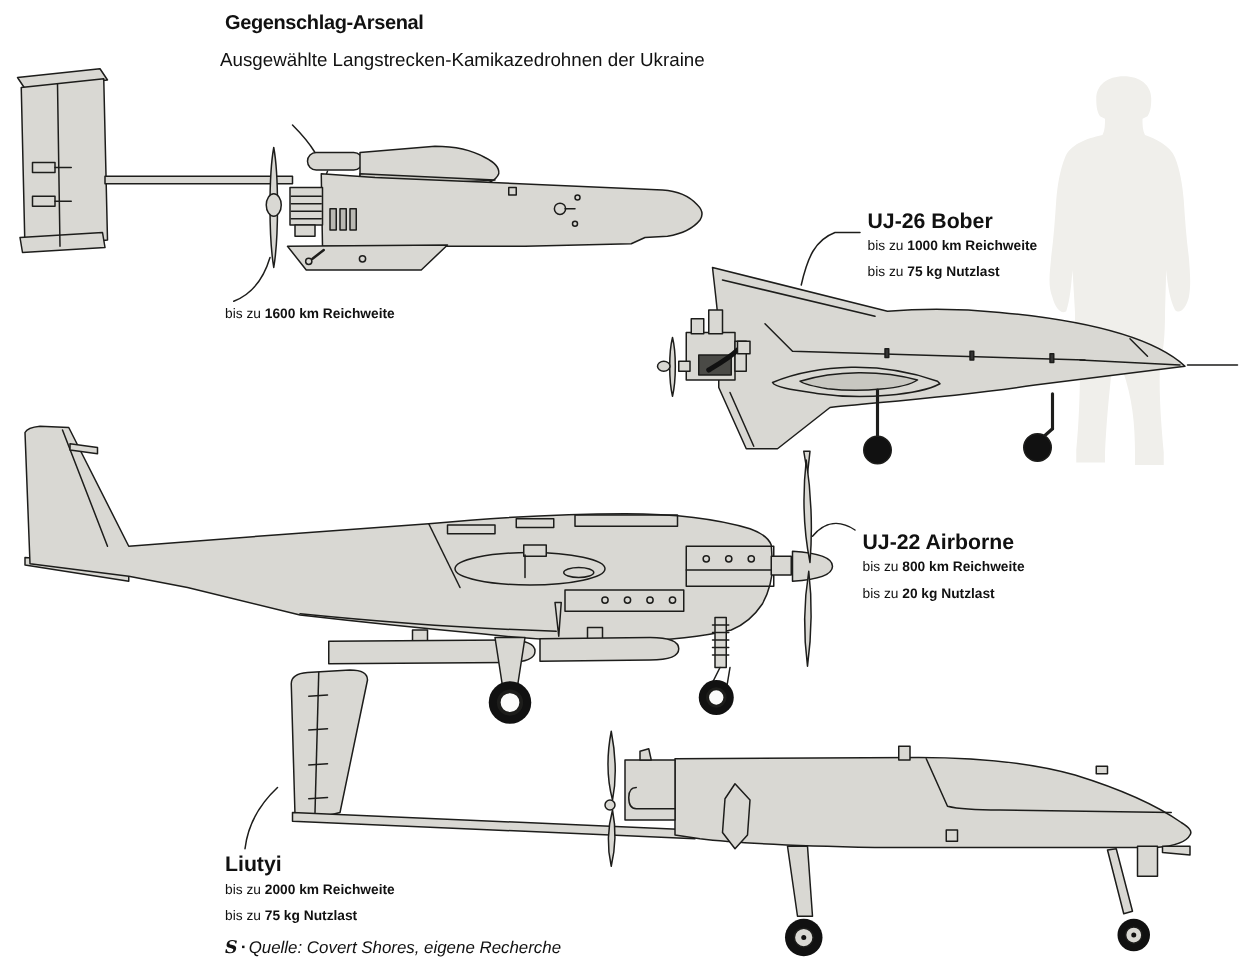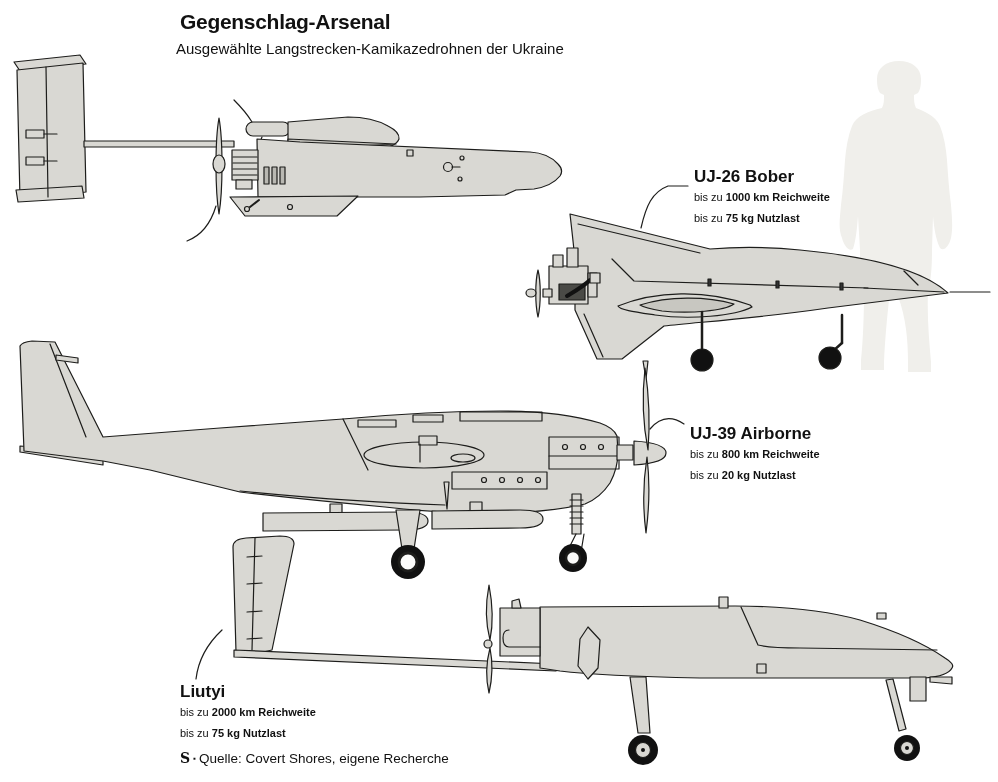--- a/index.html
+++ b/index.html
@@ -1,26 +1,26 @@
 <!DOCTYPE html>
 <html><head>
 <meta charset="utf-8">
 <style>
   html,body{margin:0;padding:0;background:#ffffff;}
   body{width:998px;height:782px;position:relative;overflow:hidden;
        font-family:"Liberation Sans", sans-serif;color:#111;}
   #stage{position:absolute;inset:0;}
   #art{position:absolute;left:0;top:0;}
   .txt{position:absolute;white-space:nowrap;}
-  .title{font-size:21px;font-weight:700;letter-spacing:-0.3px;}
+  .title{font-size:16px;font-weight:700;letter-spacing:-0.3px;}
   .subtitle{font-size:15px;}
   .label .lname{font-size:17px;font-weight:700;line-height:21px;}
   .label .spec{font-size:11px;line-height:21px;}
   .label .spec b{font-weight:700;}
-  .source{font-size:13.5px;}
+  .source{font-size:13.5px;font-style:italic;}
   .source .slogo{font-family:"DejaVu Serif", serif;font-weight:700;font-size:14px;}
   .source .sep{font-size:8px;vertical-align:2px;padding:0 3px;}
 </style>
 </head>
 <body>
 
 <div id="stage">
 
 <svg id="art" width="998" height="782" viewBox="0 0 998 782" fill="#d9d8d3" stroke="#1d1d1b" stroke-width="1.2" stroke-linejoin="round" stroke-linecap="round">
 
@@ -196,30 +196,31 @@
     <path d="M490,648 C493,663 492,680 489,693 C486,680 486,663 490,648 Z"></path>
     <circle cx="488" cy="644" r="4"></circle>
     <path fill="none" d="M222,630 C206,645 198,662 196,679"></path>
   </g>
 </svg>
 
   <div class="txt title" style="left:180px;top:10px">Gegenschlag-Arsenal</div>
   <div class="txt subtitle" style="left:176px;top:40px">Ausgewählte Langstrecken-Kamikazedrohnen der Ukraine</div>
 
   <div class="txt label" style="left:180px;top:241px">
+    <div class="spec"><span>bis zu </span><b>1600 km Reichweite</b></div>
   </div>
 
   <div class="txt label" style="left:694px;top:166px">
     <div class="lname">UJ-26 Bober</div>
     <div class="spec"><span>bis zu </span><b>1000 km Reichweite</b></div>
     <div class="spec"><span>bis zu </span><b>75 kg Nutzlast</b></div>
   </div>
 
   <div class="txt label" style="left:690px;top:423px">
-    <div class="lname">UJ-39 Airborne</div>
+    <div class="lname">UJ-22 Airborne</div>
     <div class="spec"><span>bis zu </span><b>800 km Reichweite</b></div>
     <div class="spec"><span>bis zu </span><b>20 kg Nutzlast</b></div>
   </div>
 
   <div class="txt label" style="left:180px;top:681px">
     <div class="lname">Liutyi</div>
     <div class="spec"><span>bis zu </span><b>2000 km Reichweite</b></div>
     <div class="spec"><span>bis zu </span><b>75 kg Nutzlast</b></div>
   </div>
 

